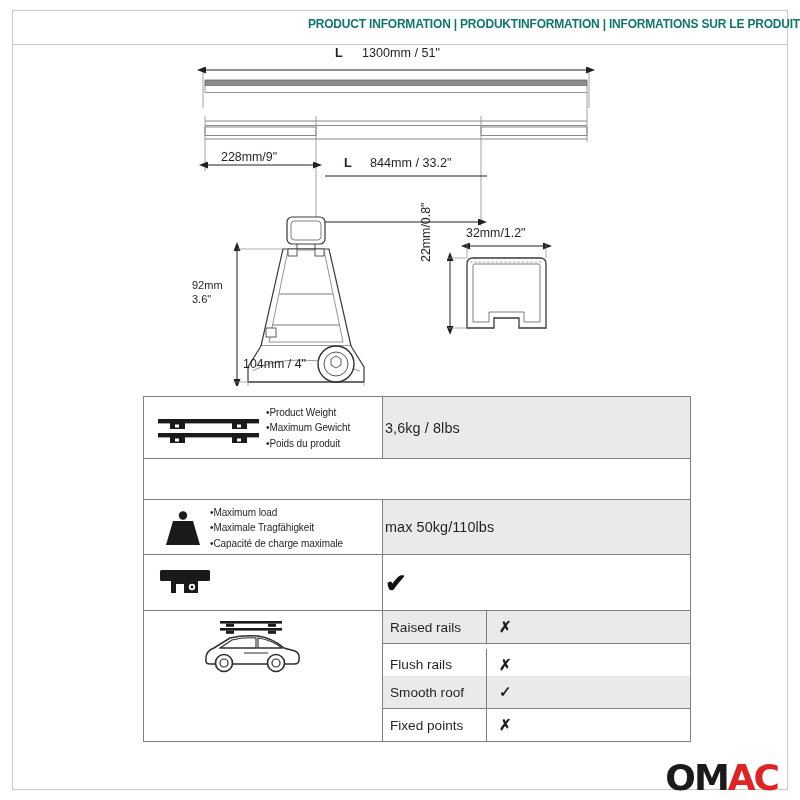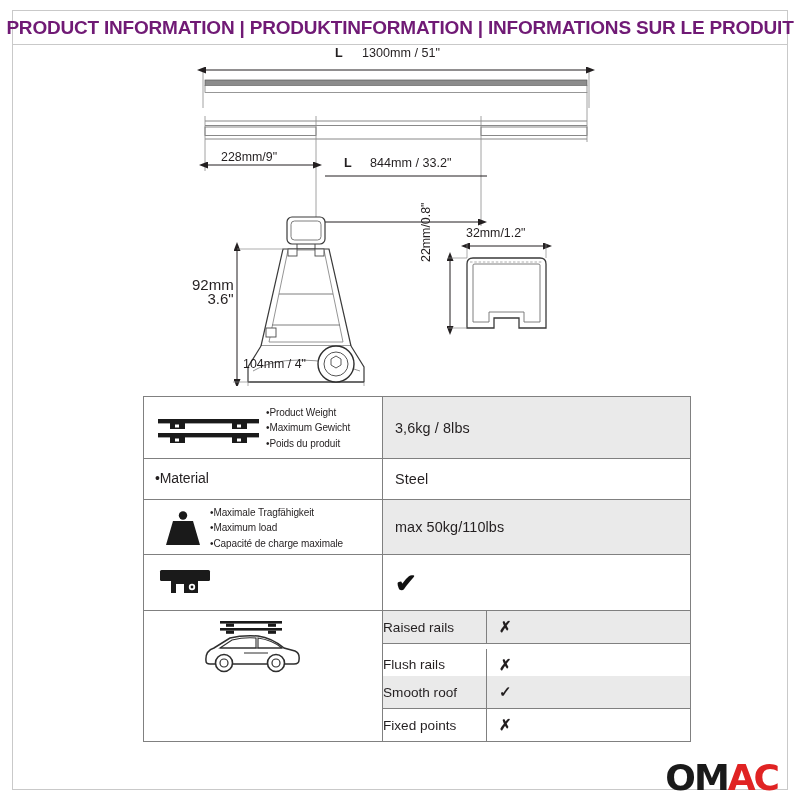--- a/index.html
+++ b/index.html
@@ -19,25 +19,25 @@
   #frame {
     position: absolute;
     left: 12px; top: 10px;
     width: 776px; height: 780px;
     border: 1px solid #c9c9c9;
   }
   
   #header-title {
     position: absolute;
     left: 0; top: 17px; width: 800px;
-    text-align: center;
-    font-size: 19px;
+    text-align: right;
+    font-size: 12px;
     font-weight: bold;
     letter-spacing: -0.2px;
-    color: #701a75;
+    color: #0f766e;
     white-space: nowrap;
   }
   #header-rule {
     position: absolute;
     left: 12px; top: 44px;
     width: 776px; height: 1px;
     background: #c9c9c9;
   }
   
   #drawing { position: absolute; left: 0; top: 46px; width: 800px; height: 340px; }
@@ -62,21 +62,21 @@
     left: 0; top: 0;
     width: 239px; height: 100%;
     border-right: 1px solid #808080;
     background: #ffffff;
   }
   .tvaluecell {
     position: absolute;
     left: 239px; top: 0;
     width: 307px; height: 100%;
     display: flex; align-items: center;
-    padding-left: 12px;
+    padding-left: 2px;
   }
   .tvaluecell.shaded { background: #eaeaea; }
   .tvaluecell.plain { background: #ffffff; }
   .val-text {
     font-size: 14.4px;
     color: #231f20;
     letter-spacing: 0.1px;
   }
   .label-lines {
     position: absolute;
@@ -93,21 +93,21 @@
   .subrow {
     position: absolute;
     left: 239px; width: 307px;
     border-bottom: 1px solid #808080;
   }
   .subrow.last { border-bottom: none; }
   .subrow .subname {
     position: absolute; left: 0; top: 0;
     width: 104px; height: 100%;
     display: flex; align-items: center;
-    padding-left: 0;
+    padding-left: 7px;
     border-right: 1px solid #808080;
     font-size: 13.6px;
     color: #231f20;
     white-space: nowrap;
   }
   .subrow .submark {
     position: absolute; left: 104px; top: 0;
     width: 203px; height: 100%;
     display: flex; align-items: center;
     padding-left: 12px;
@@ -247,21 +247,21 @@
     </svg>
 
     <div style="position:absolute;left:335px;top:0px;font-size:12.6px;font-weight:bold;">L</div>
     <div style="position:absolute;left:362px;top:0px;font-size:12.6px;">1300mm / 51"</div>
 
     <div style="position:absolute;left:221px;top:104px;font-size:12.4px;">228mm/9"</div>
 
     <div style="position:absolute;left:344px;top:110px;font-size:12.6px;font-weight:bold;">L</div>
     <div style="position:absolute;left:370px;top:110px;font-size:12.6px;">844mm / 33.2"</div>
 
-    <div style="position:absolute;left:192px;top:232px;font-size:15px;line-height:14px;text-align:right;">
+    <div style="position:absolute;left:192px;top:232px;font-size:11px;line-height:14px;text-align:left;">
       <span>92mm</span><br>
       <span>3.6"</span>
     </div>
 
     <div style="position:absolute;left:243px;top:311px;font-size:12.4px;">104mm / 4"</div>
 
     <div style="position:absolute;left:466px;top:180px;font-size:12.4px;">32mm/1.2"</div>
 
     <div style="position:absolute;left:419px;top:216px;font-size:12.4px;transform:rotate(-90deg);transform-origin:left top;white-space:nowrap;">22mm/0.8"</div>
   </div>
@@ -289,41 +289,33 @@
           <div>•Maximum Gewicht</div>
           <div>•Poids du produit</div>
         </div>
       </div>
       <div class="tvaluecell shaded">
         <span class="val-text">3,6kg / 8lbs</span>
       </div>
     </div>
 
     <div class="trow" style="top:62px; height:41px;">
-      <div class="tlabelcell">
-        <div class="label-lines" style="left:11px; top:12px; font-size:14px;">
-          <div>•Material</div>
-        </div>
-      </div>
-      <div class="tvaluecell plain">
-        <span class="val-text">Steel</span>
-      </div>
     </div>
 
     <div class="trow" style="top:103px; height:55px;">
       <div class="tlabelcell">
         <div class="icon-box" style="left:18px; top:10px;">
           <svg width="42" height="38" viewBox="0 0 42 38">
             <circle cx="21" cy="5.5" r="4.2" fill="#1a1a1a"></circle>
             <path d="M11 11 L31 11 L38 35 L4 35 Z" fill="#1a1a1a"></path>
           </svg>
         </div>
         <div class="label-lines" style="left:66px; top:5px;">
+          <div>•Maximum load</div>
           <div>•Maximale Tragfähigkeit</div>
-          <div>•Maximum load</div>
           <div>•Capacité de charge maximale</div>
         </div>
       </div>
       <div class="tvaluecell shaded">
         <span class="val-text">max 50kg/110lbs</span>
       </div>
     </div>
 
     <div class="trow" style="top:158px; height:56px;">
       <div class="tlabelcell">

